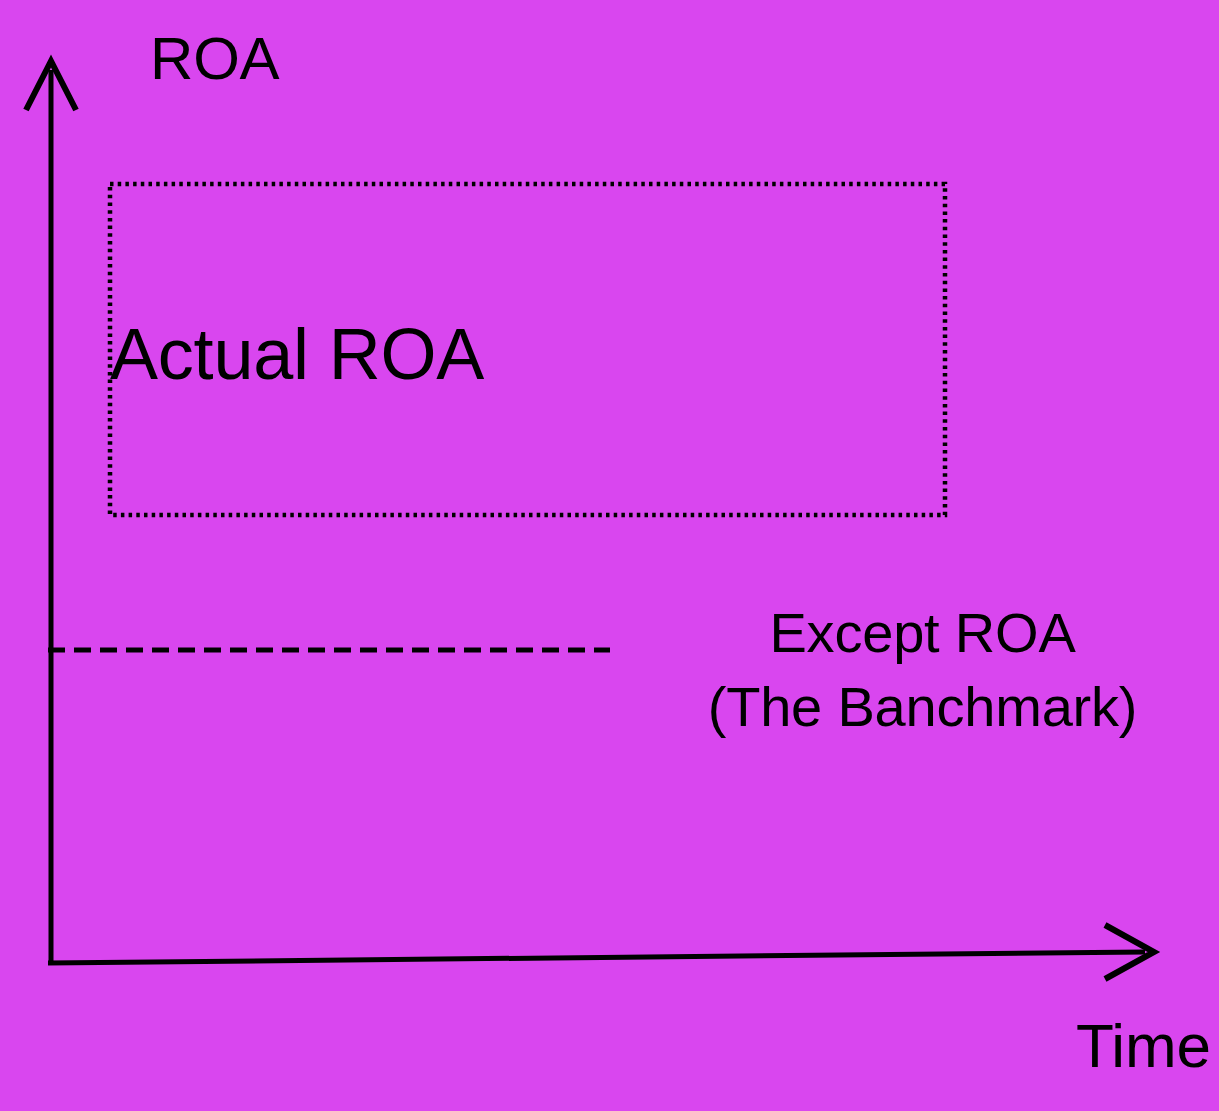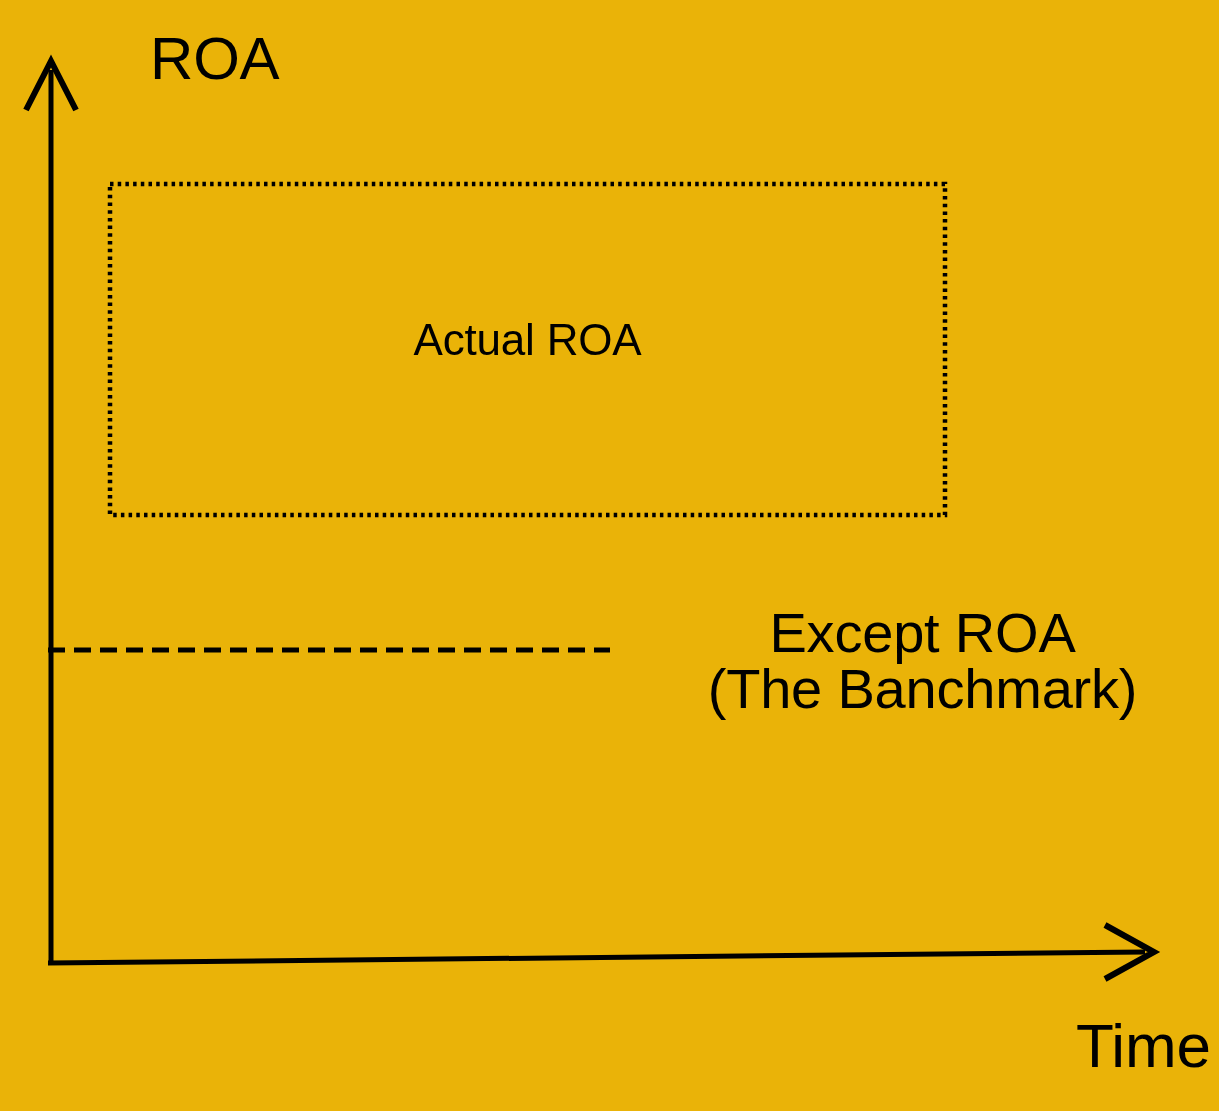--- a/index.html
+++ b/index.html
@@ -9,21 +9,21 @@
     background: #ffffff;
   }
   body {
     font-family: "Liberation Sans", sans-serif;
     color: #000000;
   }
   #figure-root {
     position: relative;
     width: 1219px;
     height: 1111px;
-    background: #eab308;
+    background: #d946ef;
     overflow: hidden;
   }
   #plot-svg {
     position: absolute;
     left: 0;
     top: 0;
     width: 1219px;
     height: 1111px;
     display: block;
   }
@@ -52,37 +52,37 @@
     top: 1015px;
     font-size: 62px;
     margin-left: 35px;
   }
 
   
   #actual-roa-label {
     left: 110px;
     top: 318px;
     width: 835px;
-    text-align: center;
-    font-size: 44px;
+    font-size: 72px;
   }
 
   
   #benchmark-annotation {
     left: 655px;
     top: 605px;
     width: 535px;
     text-align: center;
     font-size: 56px;
   }
   #benchmark-annotation .line {
     display: block;
     white-space: nowrap;
   }
   #benchmark-annotation .line + .line {
+    margin-top: 18px;
   }
 </style>
 </head>
 <body>
 
 <div id="figure-root">
 
   <svg id="plot-svg" viewBox="0 0 1219 1111" xmlns="http://www.w3.org/2000/svg">
 
     <g>

